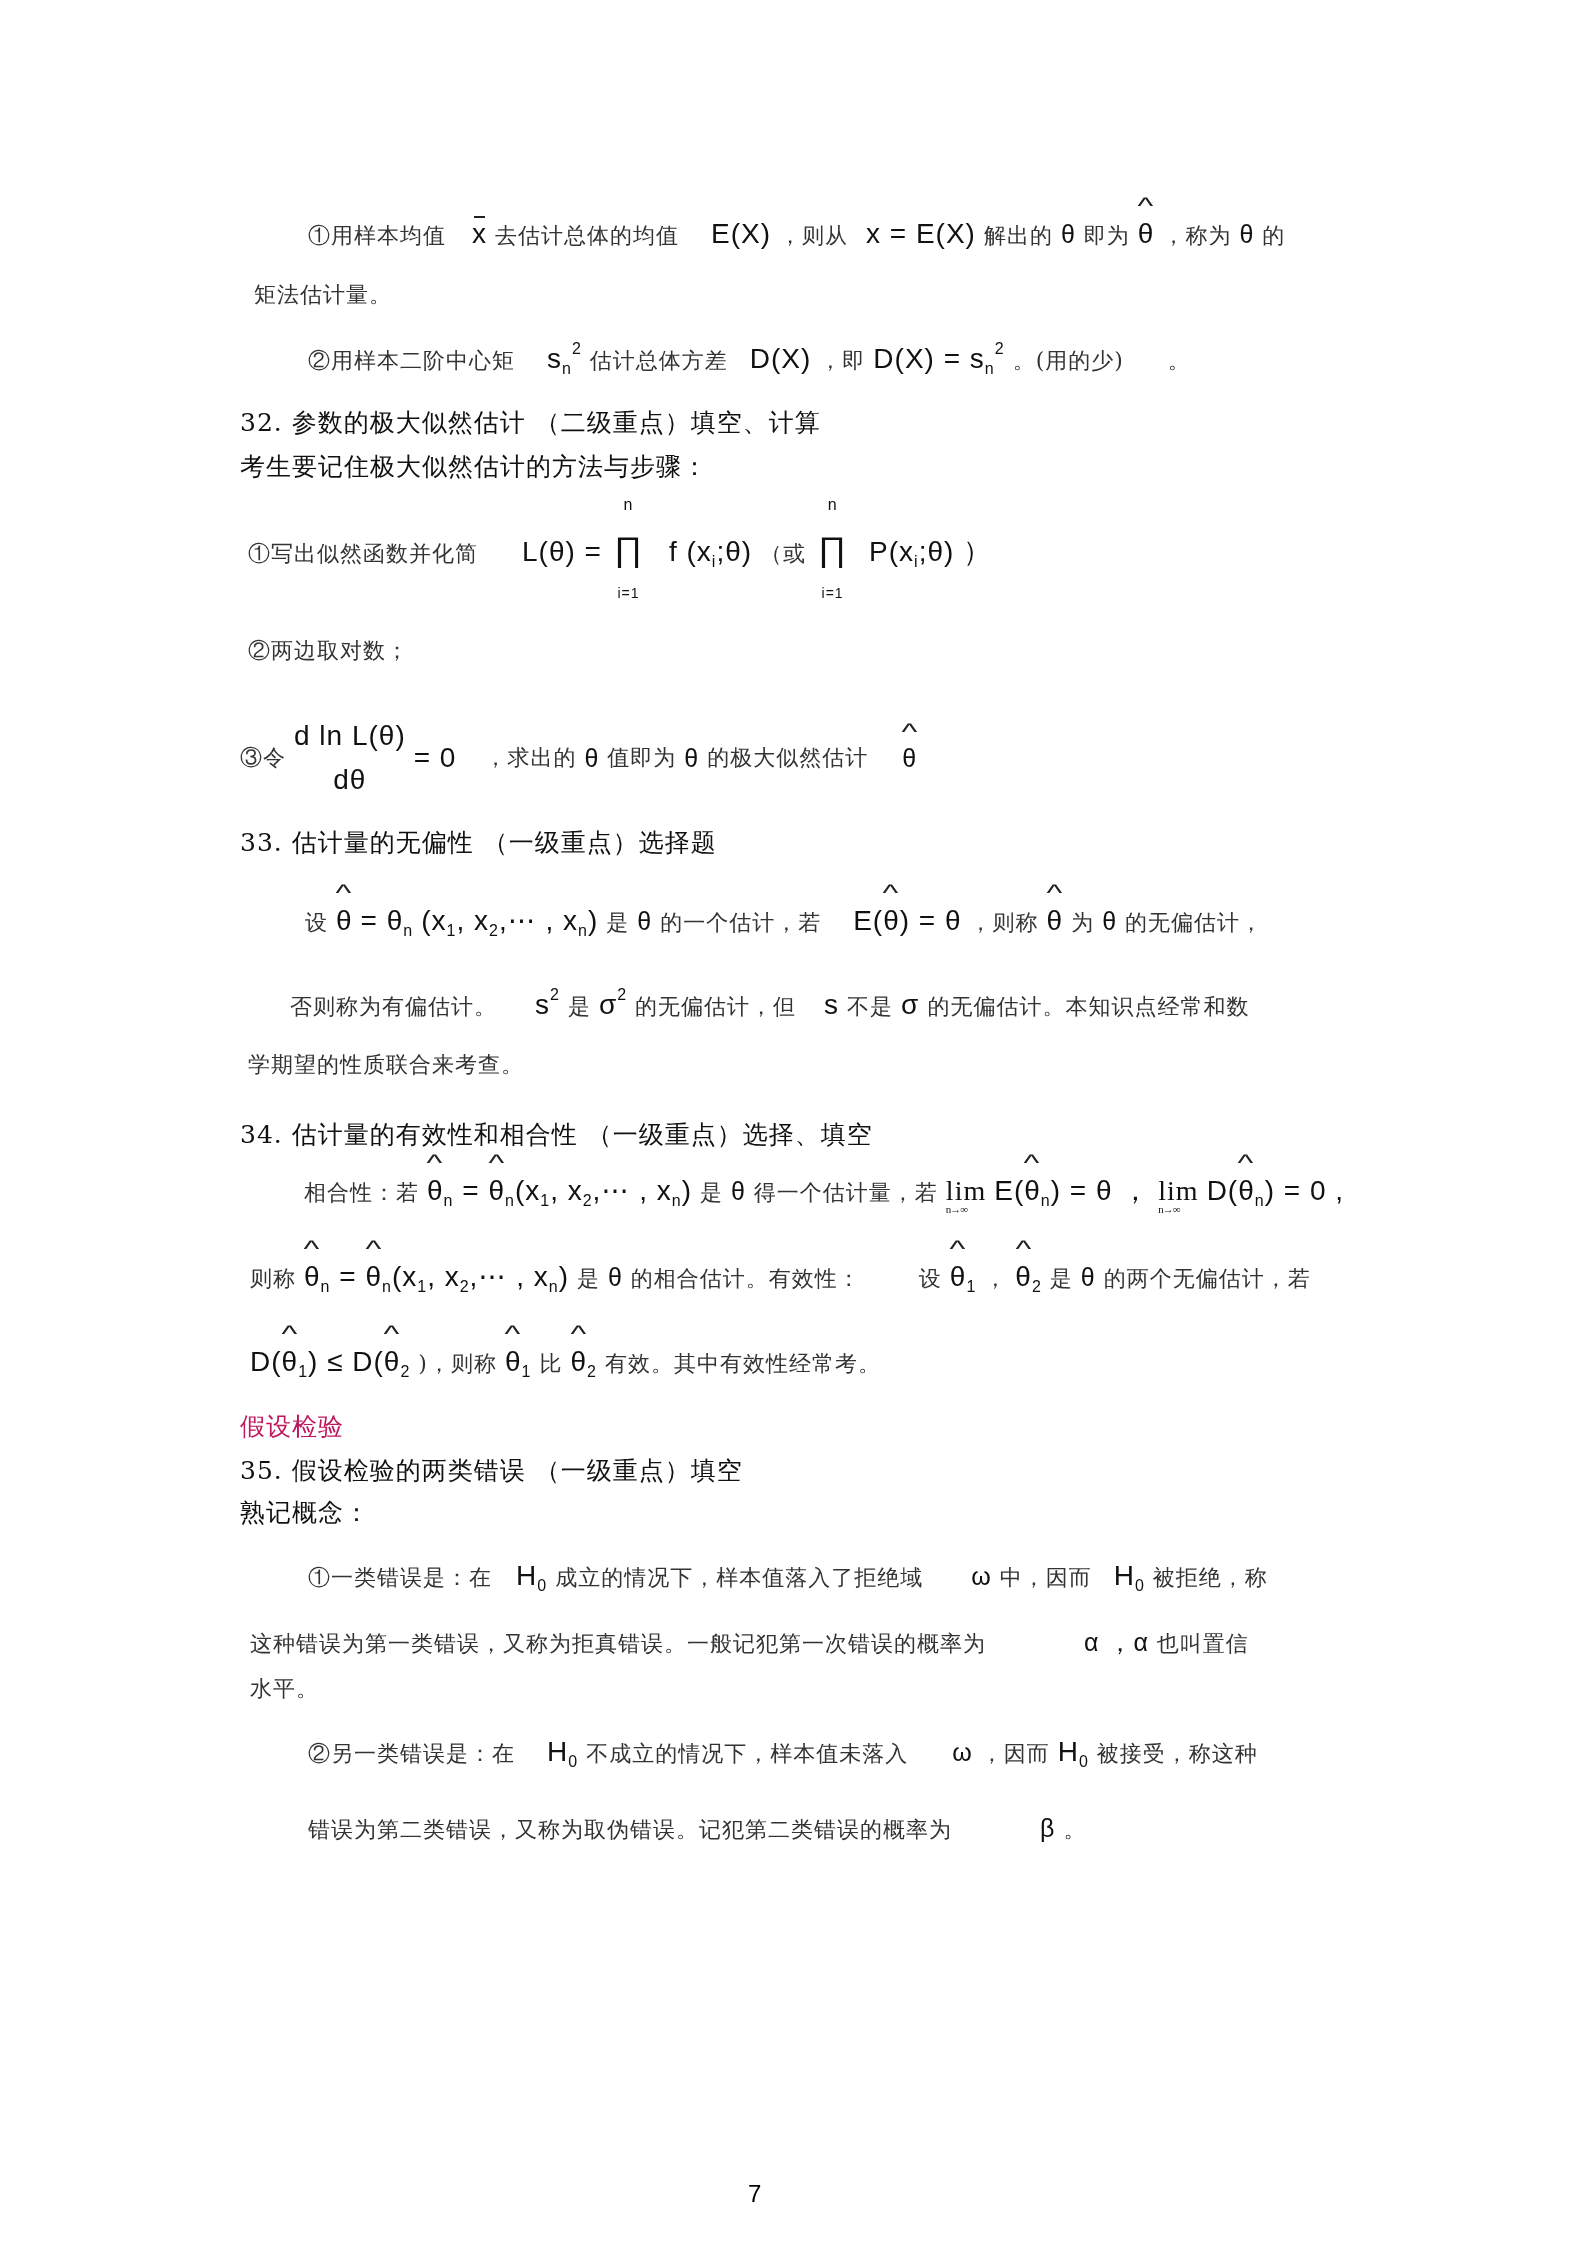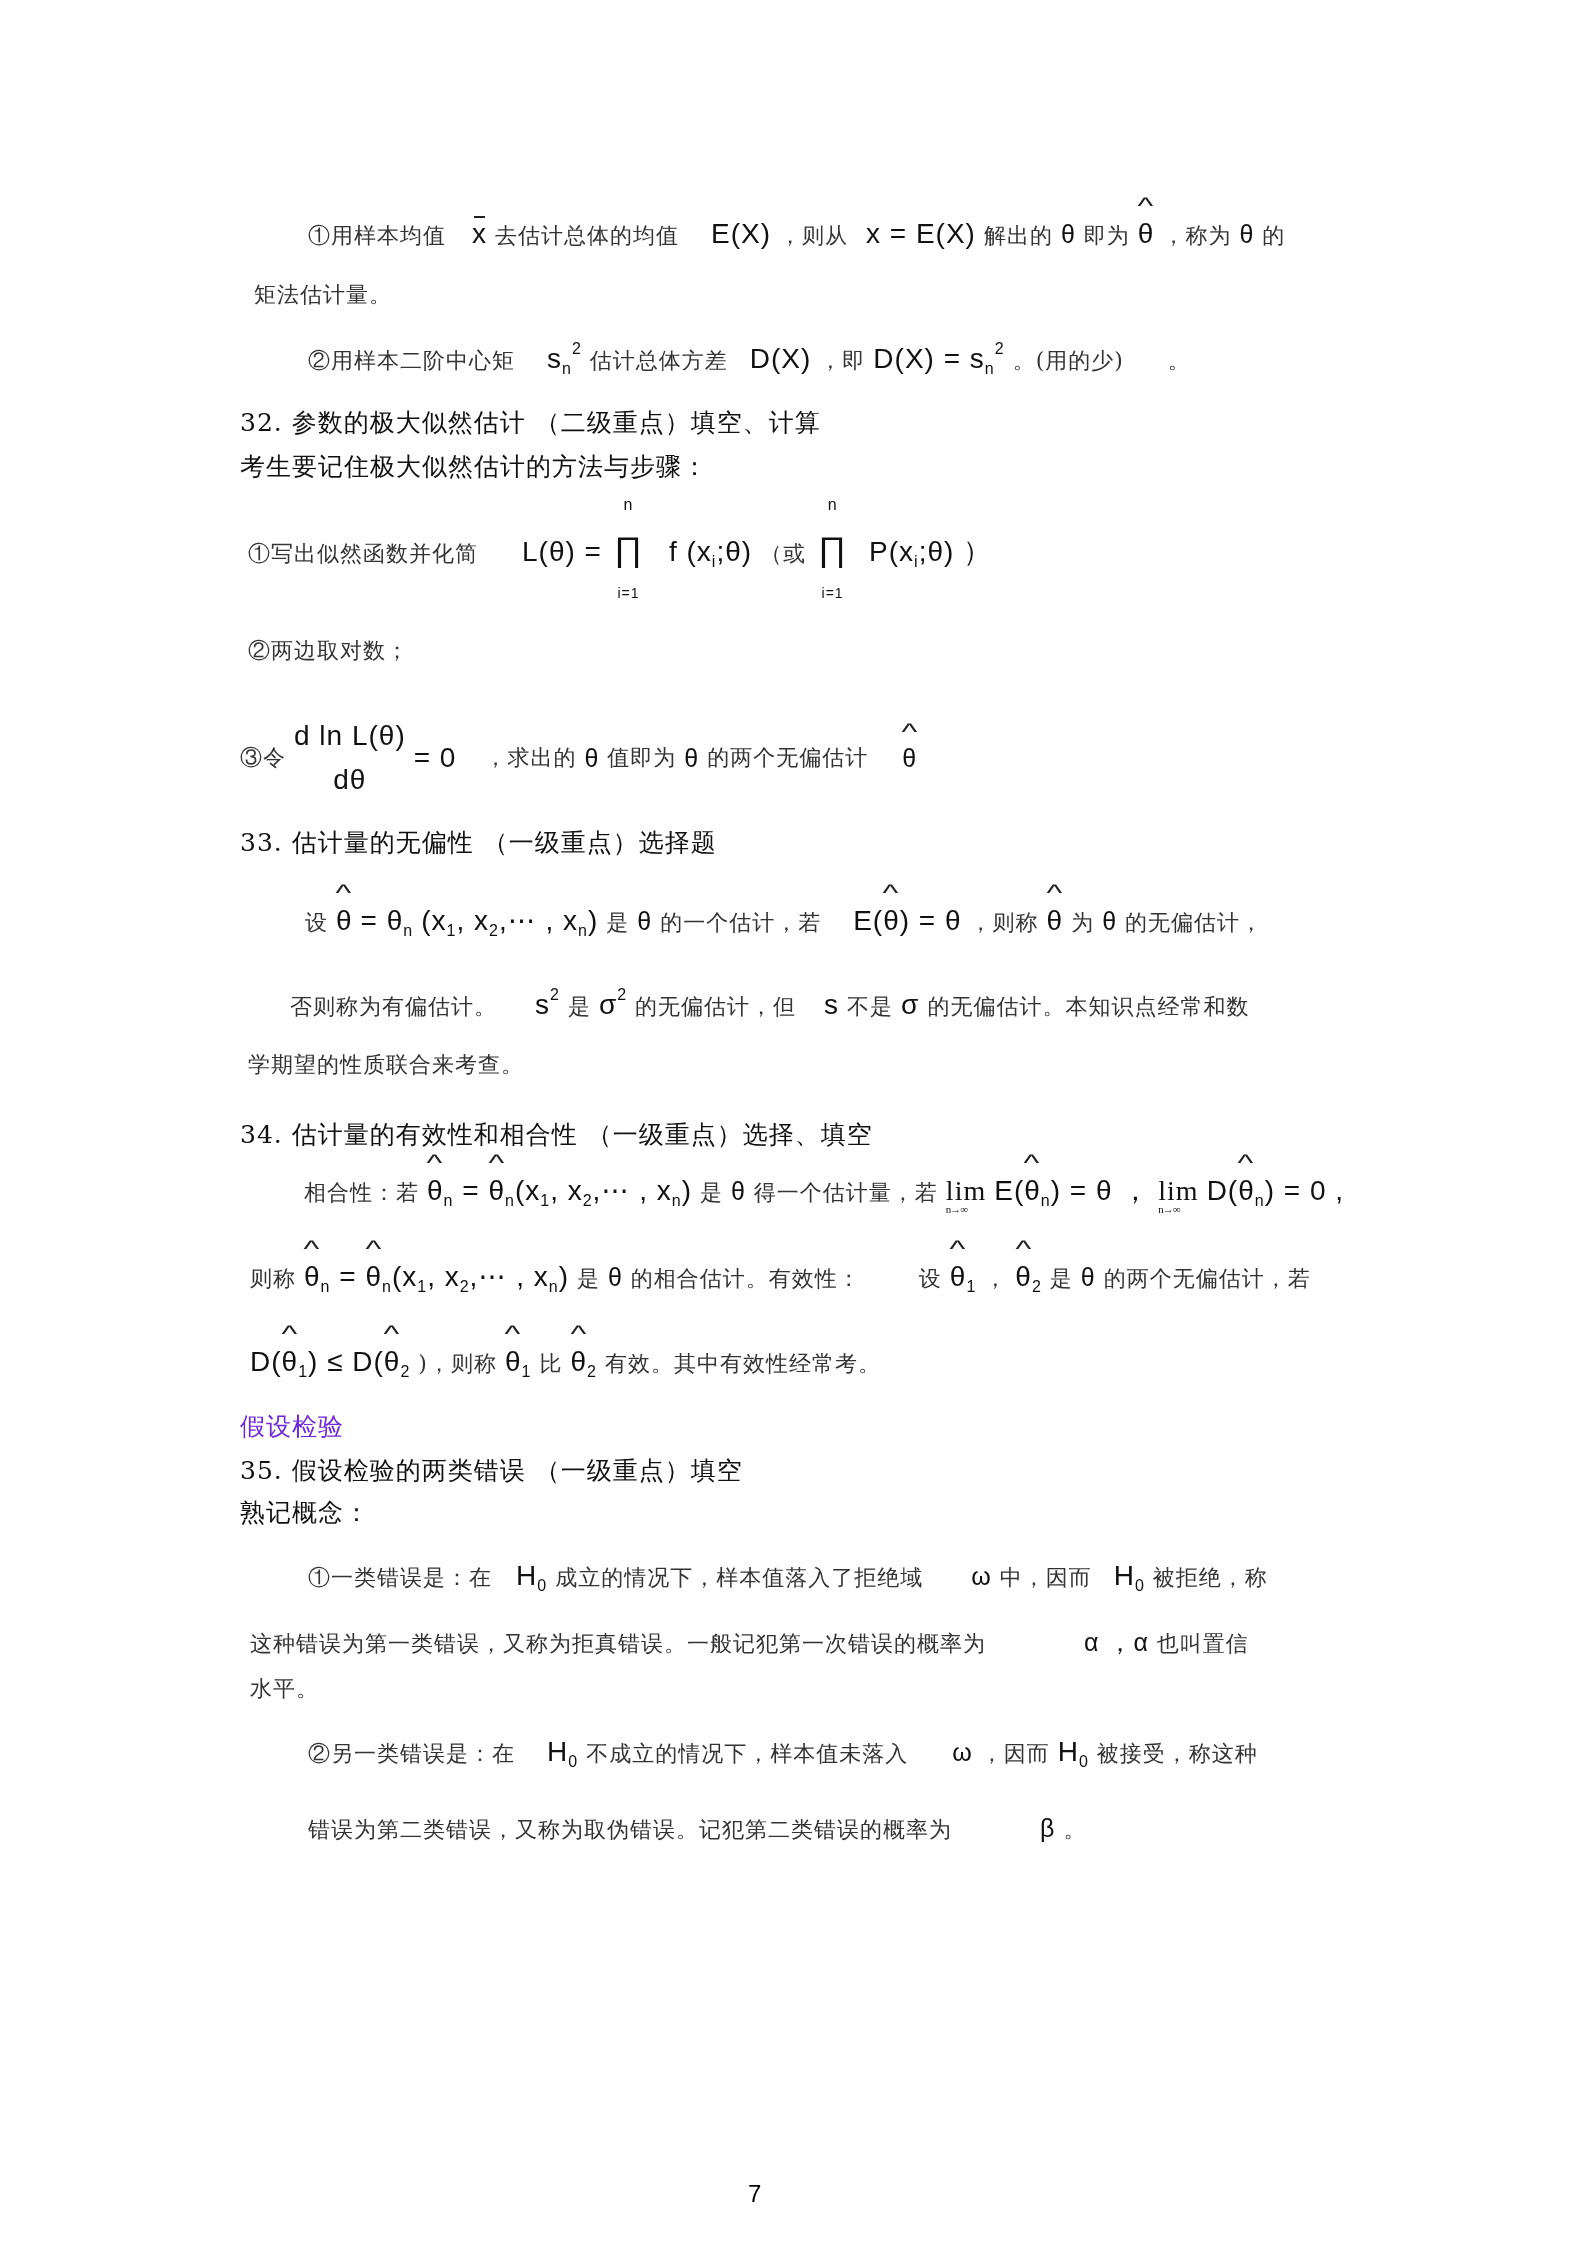--- a/index.html
+++ b/index.html
@@ -1,20 +1,20 @@
 <!DOCTYPE html>
 <html><head>
 <meta charset="utf-8">
 <style>
   html, body { margin: 0; padding: 0; background: #ffffff; }
   body { width: 1587px; height: 2245px; position: relative; overflow: hidden;
          font-family: "DejaVu Serif", "Liberation Serif", serif; color: #1a1a1a; }
   .line { position: absolute; white-space: nowrap; }
   .heading { font-size: 25px; color: #111; letter-spacing: 1px; }
-  .red { color: #6d28d9; text-align: center; }
+  .red { color: #be185d; text-align: center; }
   .scan { font-size: 22px; color: #333; letter-spacing: 1px; }
   .m { font-family: "Liberation Sans", "DejaVu Sans", sans-serif; font-size: 28px; color: #111; }
   .ms { font-family: "Liberation Sans", "DejaVu Sans", sans-serif; font-size: 25px; color: #111; }
   .hat { position: relative; display: inline-block; }
   .hat::before { content: "^"; position: absolute; left: 50%; top: -26px; transform: translateX(-50%) scaleX(1.4);
                  font-size: 24px; font-family: "Liberation Sans", sans-serif; color:#222; }
   .bar { position: relative; display: inline-block; }
   .bar::before { content: ""; position: absolute; left: 2px; right: 2px; top: -2px; border-top: 2px solid #222; }
   sub { font-size: 16px; vertical-align: -6px; }
   sup { font-size: 16px; vertical-align: 14px; }
@@ -76,21 +76,21 @@
   <span style="vertical-align:middle">③令</span>
   <span class="frac m">
     <span class="num">d ln L(θ)</span>
     <span class="den">dθ</span>
   </span>
   <span class="m" style="vertical-align:middle">= 0</span>
   <span style="margin-left:20px; vertical-align:middle">，求出的</span>
   <span class="ms" style="vertical-align:middle">θ</span>
   <span style="vertical-align:middle">值即为</span>
   <span class="ms" style="vertical-align:middle">θ</span>
-  <span style="vertical-align:middle">的两个无偏估计</span>
+  <span style="vertical-align:middle">的极大似然估计</span>
   <span class="ms hat" style="margin-left:26px; vertical-align:middle">θ</span>
 </div>
 
 <div class="line heading" style="left:240px; top:826px;">33. 估计量的无偏性 （一级重点）选择题</div>
 <div class="line scan" style="left:305px; top:904px;">
   <span>设</span>
   <span class="m hat">θ</span>
   <span class="m">= θ</span><span class="m"><sub>n</sub></span>
   <span class="m"><span>(x</span><sub>1</sub>, x<sub>2</sub>,⋯ , x<sub>n</sub>)</span>
   <span>是</span>

